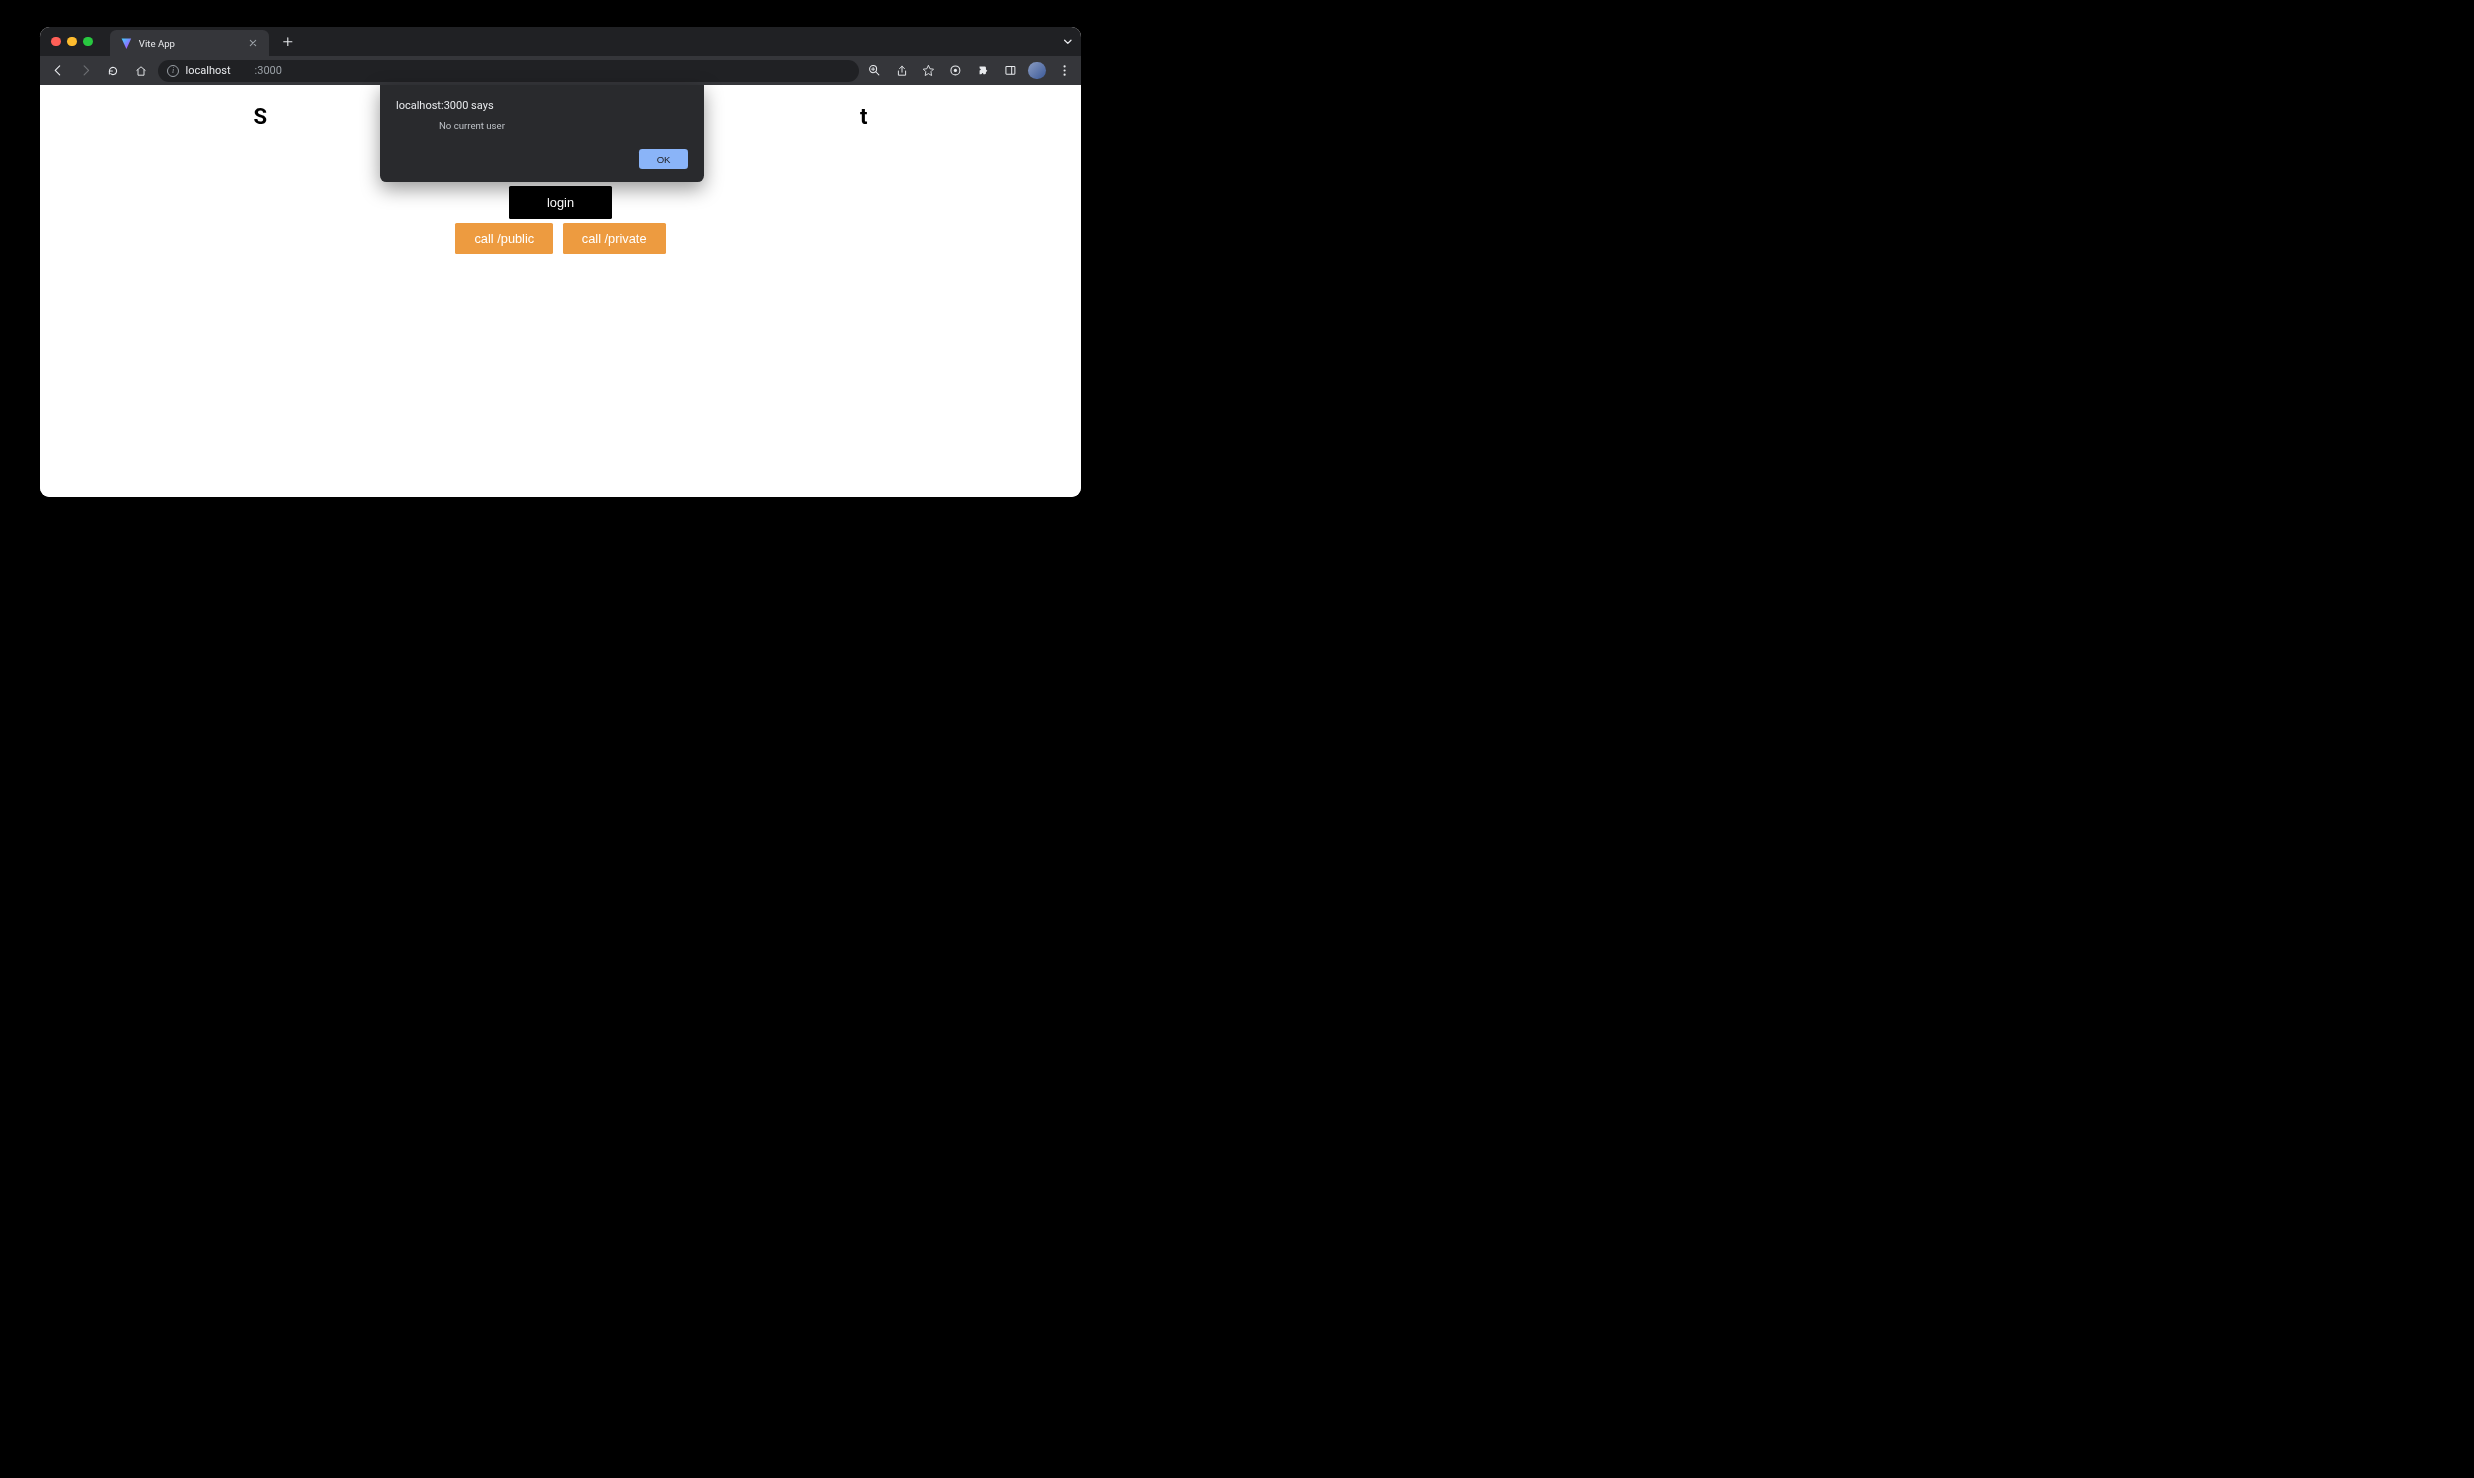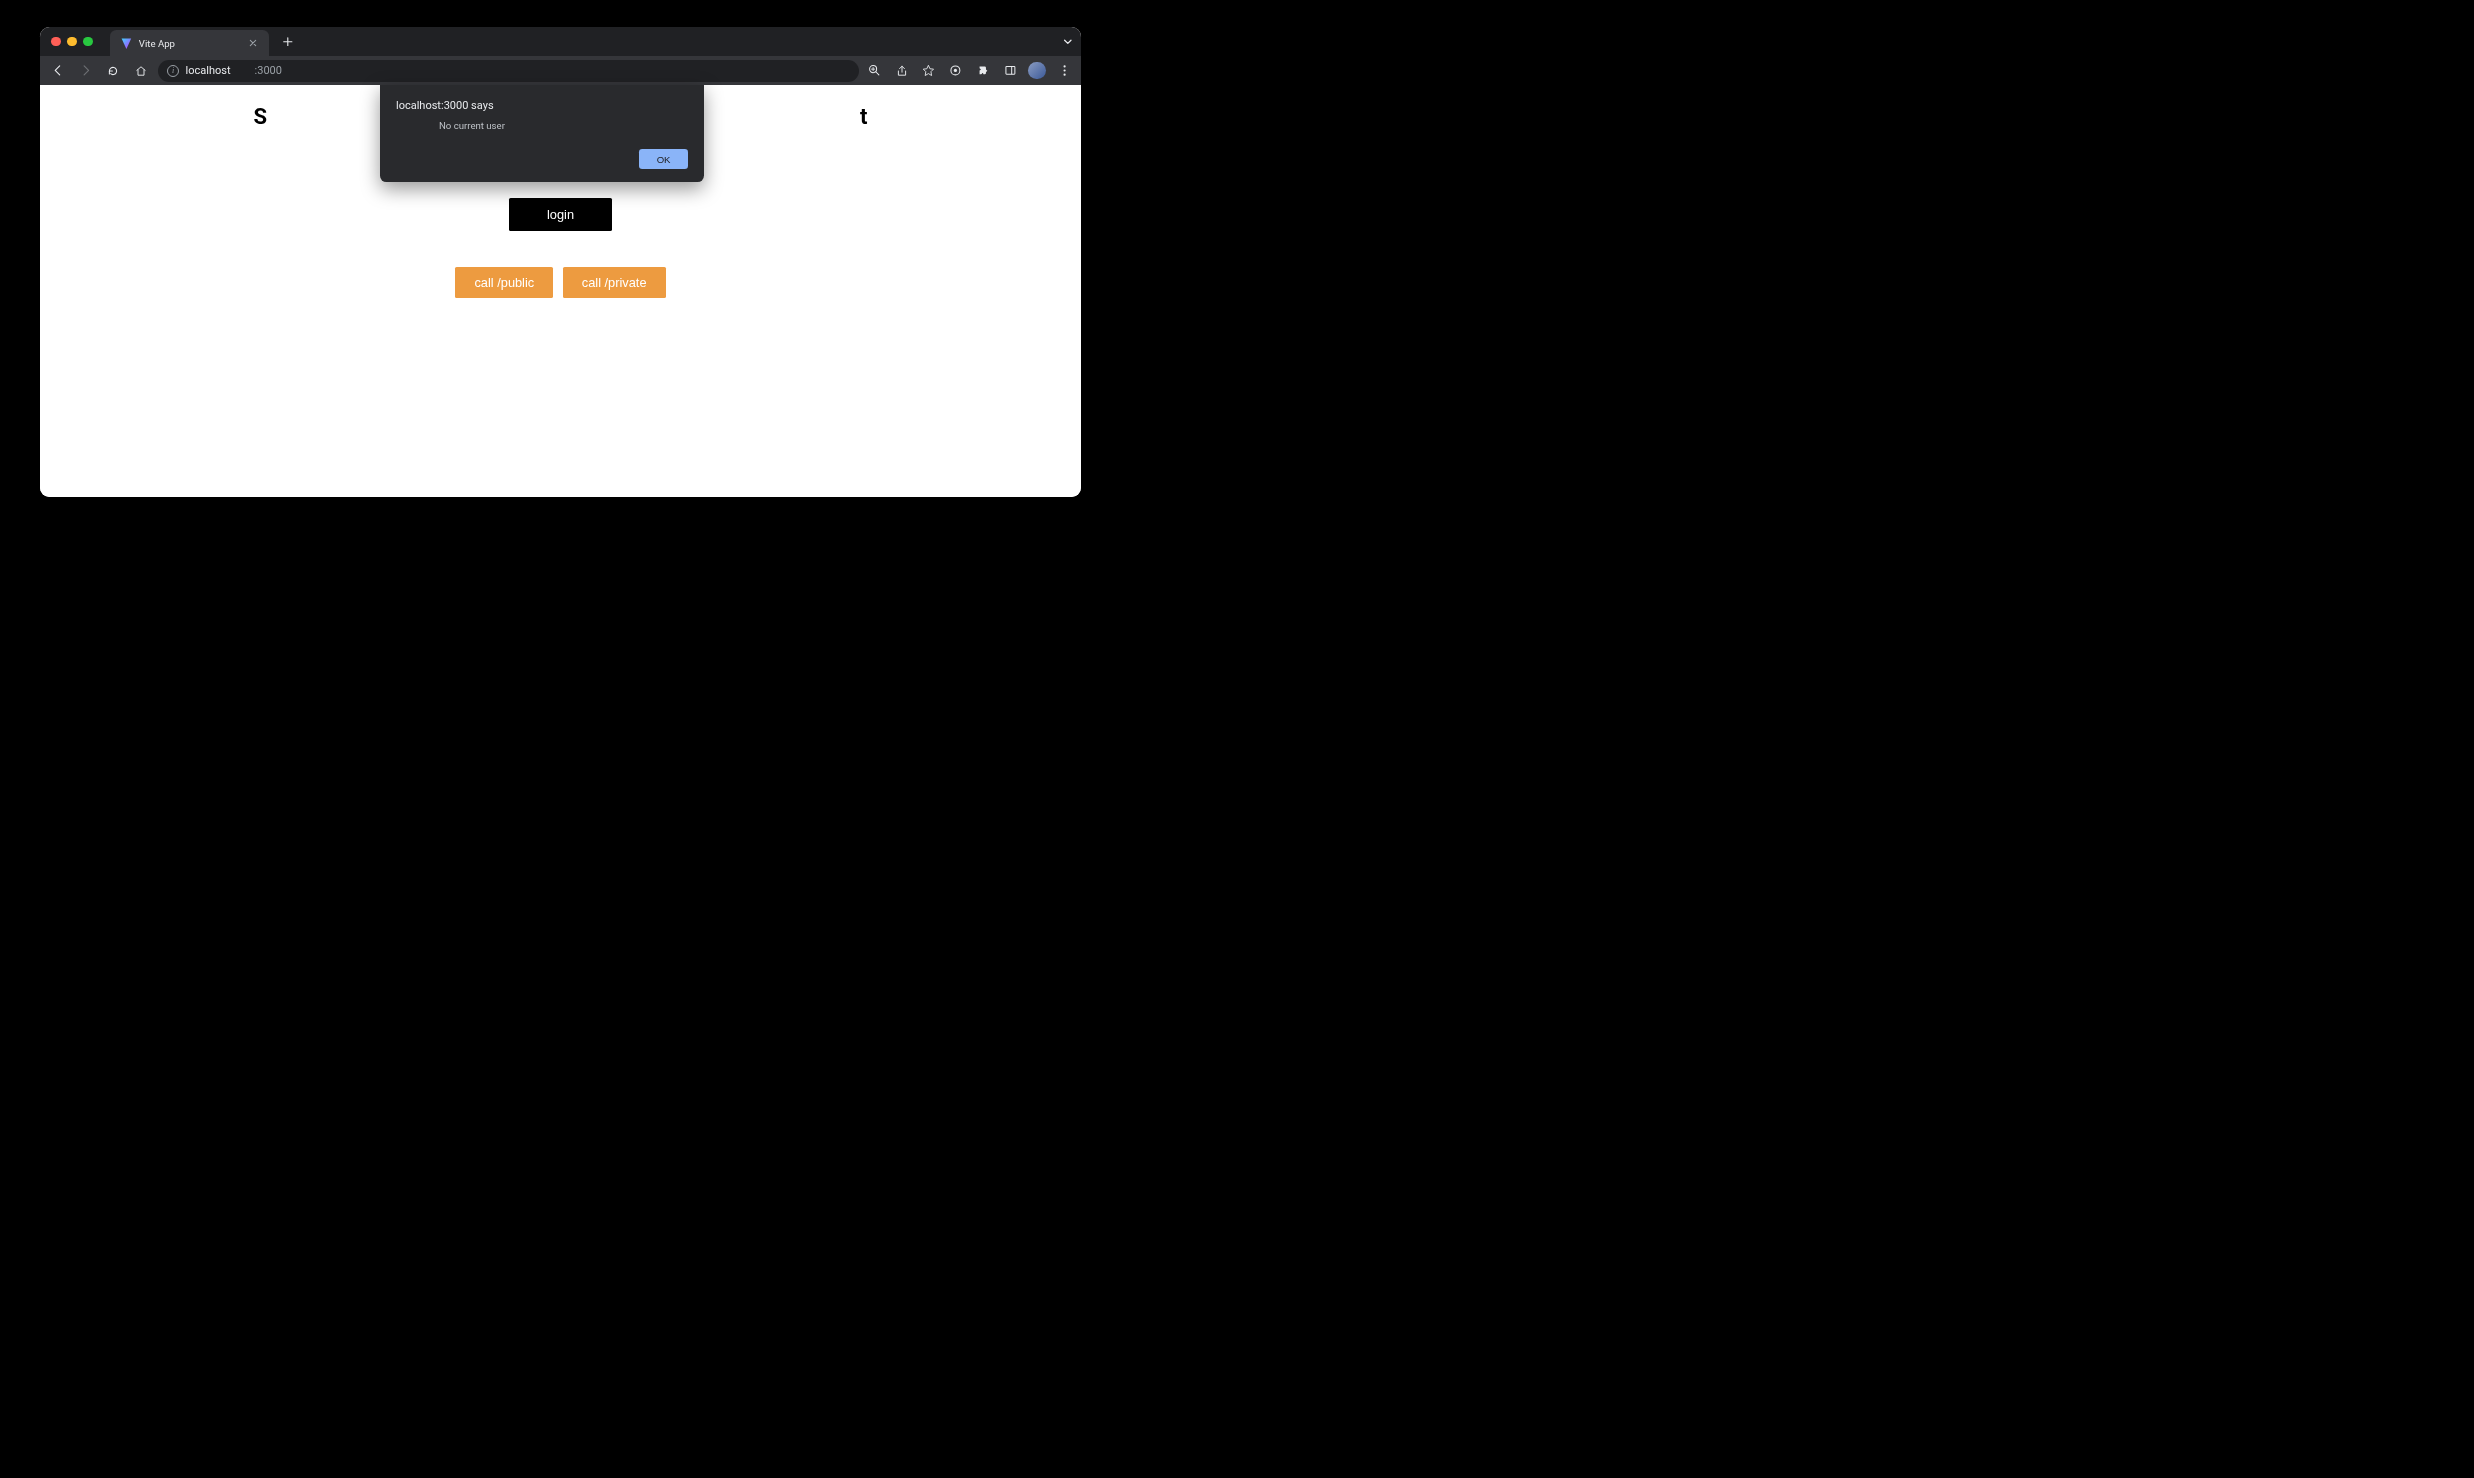--- a/index.html
+++ b/index.html
@@ -156,39 +156,38 @@
     }
     
     .content {
       flex: 1;
       background: #fff;
       position: relative;
       display: flex;
       flex-direction: column;
       align-items: center;
       padding-top: 19px;
-      gap: 12px;
     }
     .page-title {
       font-size: 22px;
       font-weight: 700;
       color: #000;
     }
     .login-btn {
       margin-top: 57px;
       background: #000;
       color: #fff;
       border: none;
       padding: 8.8px 38px;
       font-size: 12.8px;
       border-radius: 1.6px;
       cursor: pointer;
     }
     .call-row {
-      margin-top: 24px;
+      margin-top: 4px;
       display: flex;
       gap: 9.6px;
     }
     .call-btn {
       background: #ed9b40;
       color: #fff;
       border: none;
       padding: 8px 19px;
       font-size: 12.8px;
       border-radius: 1.6px;

